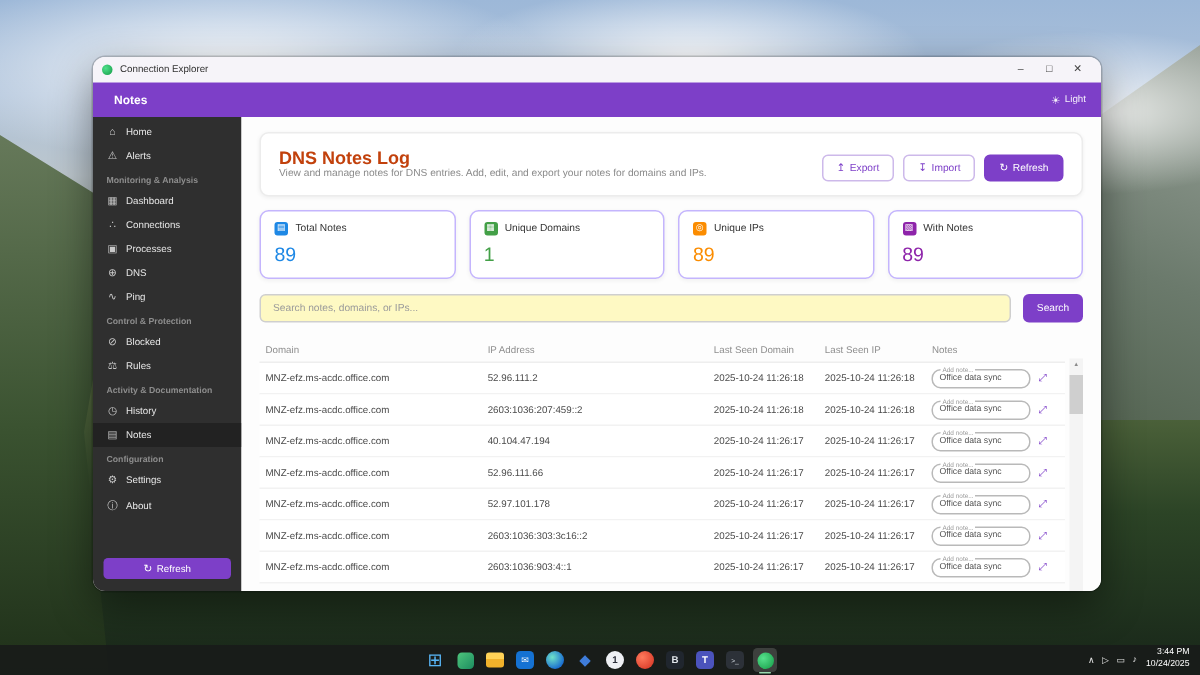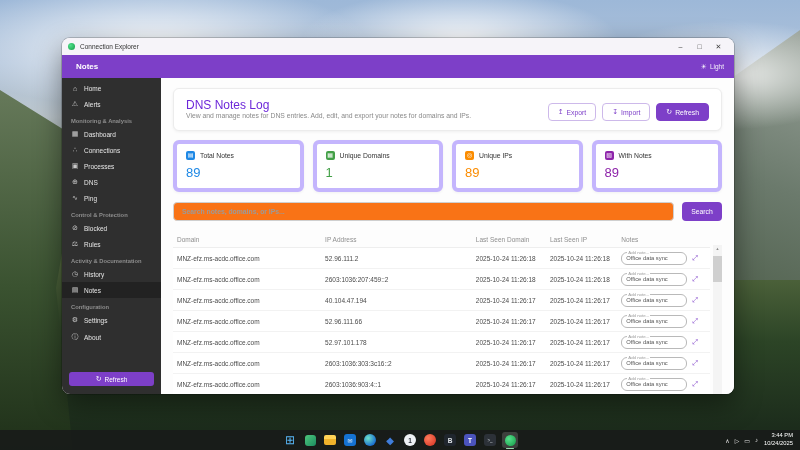--- a/index.html
+++ b/index.html
@@ -46,39 +46,39 @@
   .side-section { padding:6px 9px 2px; font-size:5.8px; font-weight:bold; color:#8d8d8d; }
   .side-refresh { position:absolute; left:7px; right:7px; bottom:8px; height:14px; border:none; border-radius:3px;
     background:var(--accent,#7d3fc8); color:#fff; font-size:6.5px; font-family:inherit;
     display:flex; align-items:center; justify-content:center; gap:3px; }
   .ric::before { content:"↻"; font-size:7px; }
 
   
   .main { flex:1; background:#fdfdfd; padding:10px 12px 0; overflow:hidden; position:relative; }
   .panel { background:#fff; border:1px solid #ececec; border-radius:6px; box-shadow:0 1px 3px rgba(0,0,0,.06);
     padding:9px 12px; display:flex; justify-content:space-between; align-items:flex-start; }
-  .panel h1 { font-size:12px; font-weight:normal; color:#6d28d9; margin-bottom:0; }
+  .panel h1 { font-size:12px; font-weight:bold; color:#c2410c; margin-bottom:0; }
   .panel p { font-size:6.8px; color:#8a8a8a; }
   .actions { display:flex; gap:6px; margin-top:5px; }
   .btn { display:flex; align-items:center; gap:3px; border-radius:4px; font-size:6.8px; font-family:inherit;
     padding:4px 9px; cursor:default; }
   .btn-outline { background:#fff; border:1px solid #cdb9ea; color:var(--accent,#7d3fc8); }
   .btn-solid { background:var(--accent,#7d3fc8); border:1px solid var(--accent,#7d3fc8); color:#fff; }
   .btn .bic { font-size:7px; }
 
   .stats { display:flex; gap:9px; margin-top:9px; }
-  .stat { flex:1; background:#fff; border:4px solid #c4b5fd; border-radius:6px; box-shadow:0 1px 3px rgba(0,0,0,.05);
+  .stat { flex:1; background:#fff; border:1px solid #c4b5fd; border-radius:6px; box-shadow:0 1px 3px rgba(0,0,0,.05);
     padding:7px 9px 8px; }
   .stat-top { display:flex; align-items:center; gap:5px; font-size:6.8px; color:#333; }
   .stat-ic { width:9px; height:9px; border-radius:2px; color:#fff; font-size:6px; line-height:9px; text-align:center; flex:none; }
   .stat-val { margin-top:5px; font-size:13px; }
 
   .searchrow { display:flex; gap:8px; margin-top:10px; }
   .searchinput { flex:1; height:19px; border:1px solid #cfcfcf; border-radius:4px; padding:0 8px;
-    font-size:6.8px; font-family:inherit; color:#333; background:#f97316;font-weight:bold; }
+    font-size:6.8px; font-family:inherit; color:#333; background:#fef9c3; }
   .searchinput::placeholder { color:#9a9a9a; }
   .btn-search { width:40px; height:19px; border:none; border-radius:4px; background:var(--accent,#7d3fc8);
     color:#fff; font-size:6.8px; font-family:inherit; }
 
   .tablewrap { margin-top:11px; position:relative; padding-right:12px; }
   .thead { display:flex; align-items:center; padding:4px; font-size:6.5px; color:#8f8f8f; border-bottom:1px solid #eee; }
   .trow { display:flex; align-items:center; padding:0 4px; height:21px; font-size:6.5px; color:#4a4a4a;
     border-bottom:1px solid #f2f2f2; background:#fff; }
   .c0 { width:28%; } .c1 { width:28.5%; } .c2 { width:14%; } .c3 { width:13.5%; } .c4 { flex:1; }
   .notecell { display:flex; align-items:center; gap:5px; }

